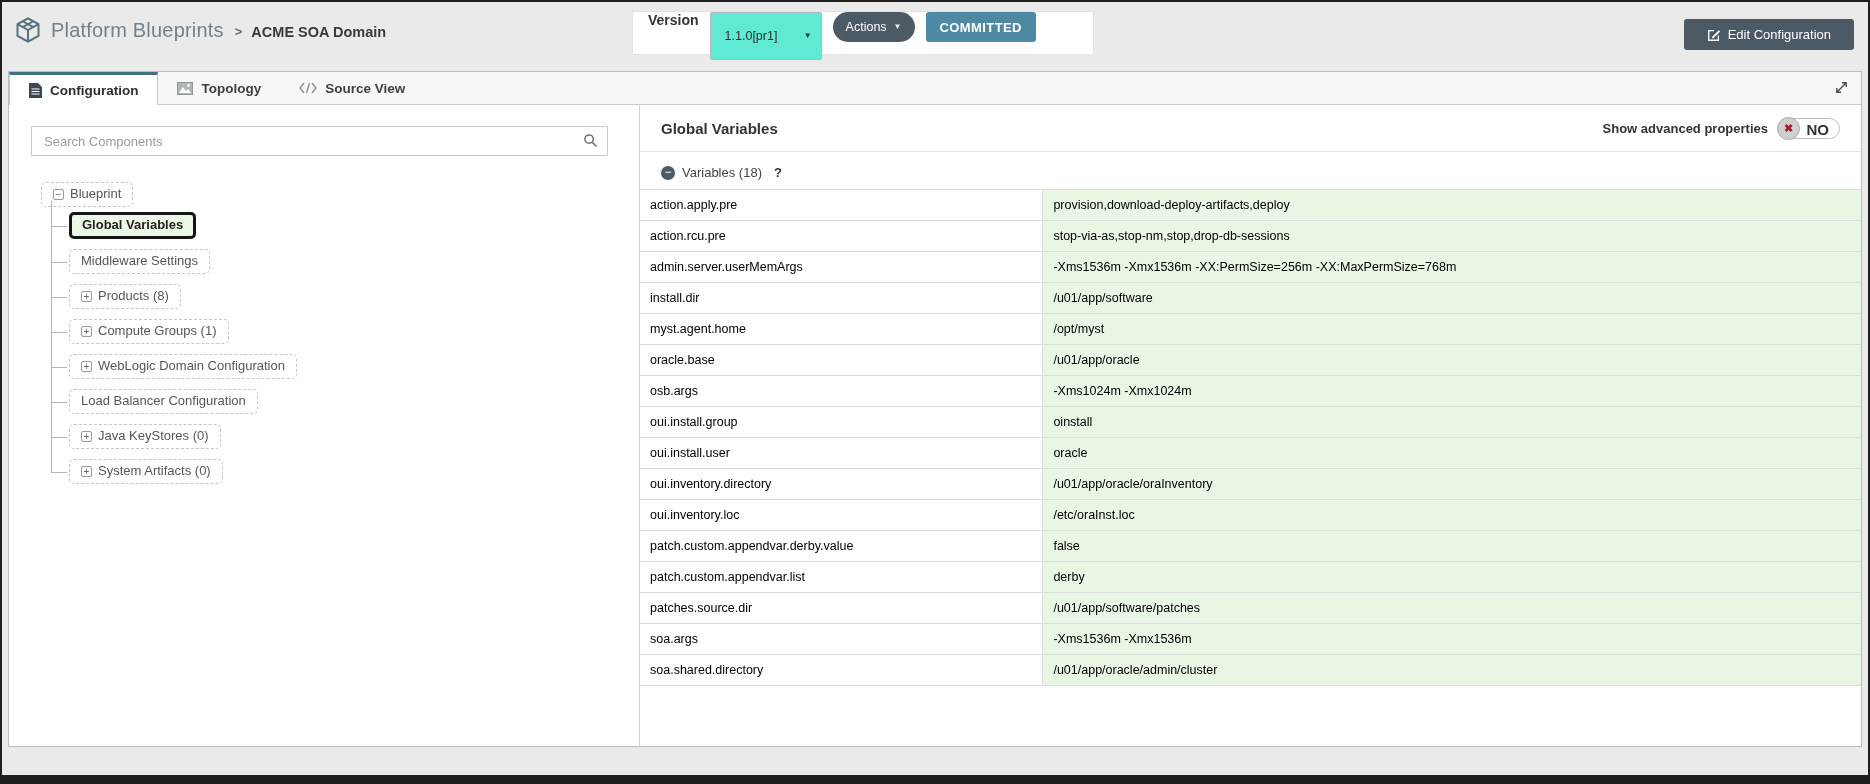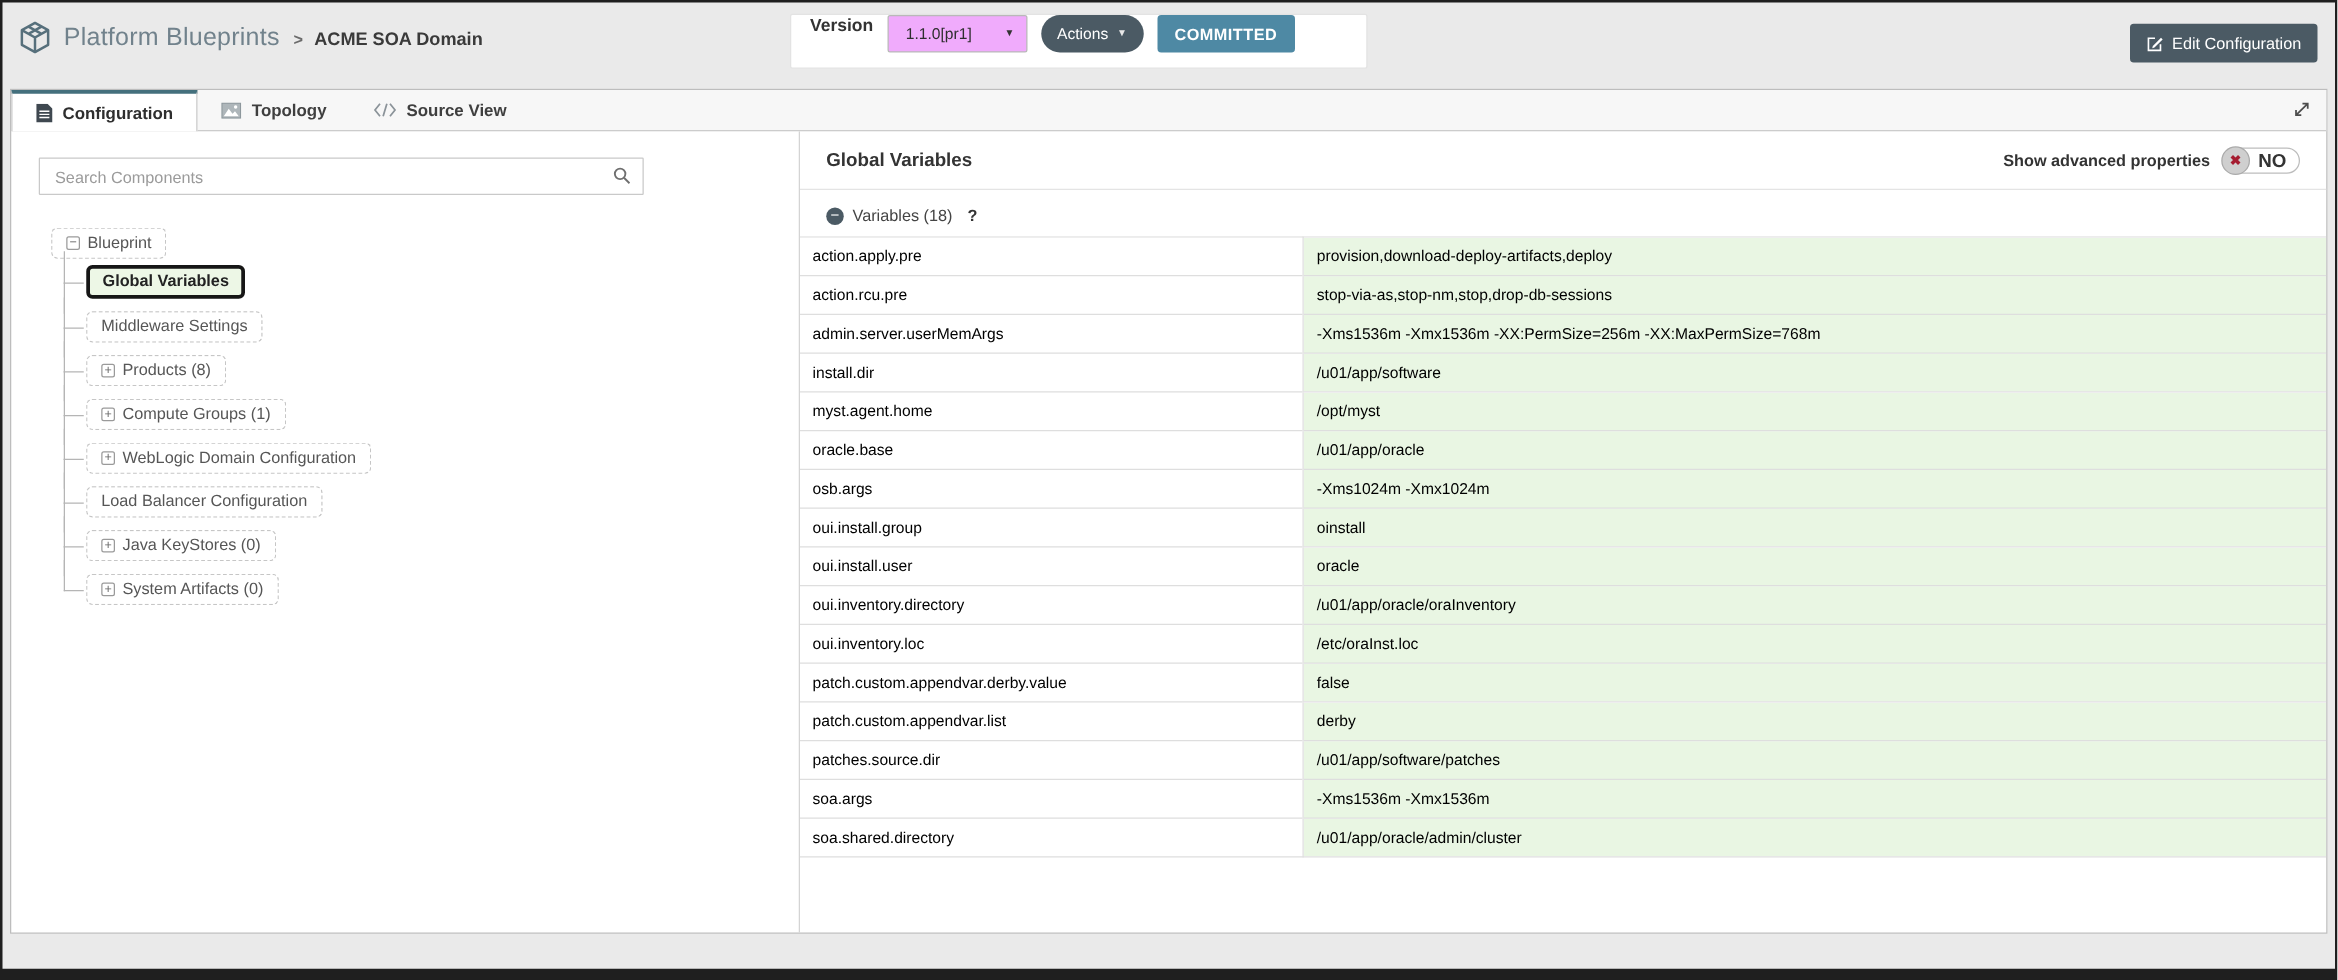--- a/index.html
+++ b/index.html
@@ -25,41 +25,41 @@
   .brand-title{font-size:20px;color:var(--brand-text);font-weight:400;letter-spacing:.2px;}
   .crumb-sep{font-size:13px;color:#6b6b6b;font-weight:700;margin:3px 0 0 2px;}
   .crumb-item{font-size:14.5px;color:#3a3a3a;font-weight:700;margin-top:3px;}
   .toolbar-panel{
     position:absolute;left:630px;top:9px;height:44px;width:462px;
     background:#fff;border:1px solid #e3e3e3;border-radius:2px;
     display:flex;align-items:flex-start;gap:11px;padding:0 15px;
   }
   .version-label{font-size:14px;font-weight:700;color:#333;}
   .version-select{
-    width:112px;height:30px;border:1px solid #b9b9b9;background:#f0abfc;border-radius:2px;
+    width:112px;height:48px;border:1px solid #b9b9b9;background:#5eead4;border-radius:2px;
     display:flex;align-items:center;justify-content:space-between;
     padding:0 9px 0 14px;font-size:12.5px;color:#2e2e2e;cursor:pointer;
   }
   .caret{font-size:8px;color:#333;line-height:1;}
   .btn-dark{
     background:var(--accent-button);color:#fff;border:none;border-radius:15px;
     font-size:12.5px;font-family:"Liberation Sans",sans-serif;
     height:30px;padding:0 13px;display:flex;align-items:center;gap:7px;cursor:pointer;
   }
   .btn-dark .caret{color:#e8e8e8;}
   .badge-committed{
     background:var(--status-committed-bg);color:#fff;border-radius:3px;
     font-size:13px;font-weight:700;letter-spacing:.4px;
     height:30px;padding:0 14px;display:flex;align-items:center;
   }
   .edit-btn{
     position:absolute;right:14px;top:17px;height:31px;
     background:var(--accent-button);color:#fff;border:none;border-radius:3px;
     font-size:13px;font-family:"Liberation Sans",sans-serif;
-    padding:0 13px;display:flex;align-items:center;gap:7px;cursor:pointer;
+    padding:0 23px;display:flex;align-items:center;gap:7px;cursor:pointer;
   }
   
   .main-panel{
     position:absolute;left:6px;top:69px;width:1854px;height:676px;
     background:#fff;border:1px solid #bdbdbd;display:flex;flex-direction:column;
   }
   .tab-strip{
     height:33px;background:#f7f7f7;border-bottom:1px solid #cccccc;
     display:flex;align-items:stretch;position:relative;flex:0 0 auto;
   }
@@ -69,21 +69,21 @@
   }
   .tab.active{
     background:#fff;border-top:3px solid var(--tab-accent);
     border-left:1px solid #c9c9c9;border-right:1px solid #c9c9c9;
     margin-bottom:-1px;color:#2e2e2e;
   }
   .expand-corner{position:absolute;right:12px;top:8px;cursor:pointer;}
   .content{flex:1;display:flex;min-height:0;}
   
   .left-pane{width:631px;border-right:1px solid #d4d4d4;padding:21px 22px;flex:0 0 auto;}
-  .search-box{position:relative;width:484px;height:30px;border-radius:11px;}
+  .search-box{position:relative;width:577px;height:30px;border-radius:11px;}
   .search-box input{
     width:100%;height:100%;border:1px solid #c9c9c9;border-radius:1px;
     padding:0 34px 0 12px;font-size:13px;color:#444;
     font-family:"Liberation Sans",sans-serif;outline:none;
   }
   .search-box input::placeholder{color:#9b9b9b;}
   .search-icon{position:absolute;right:10px;top:7px;}
   
   .tree{margin:26px 0 0 10px;font-size:13px;color:#565656;}
   .tnode{

